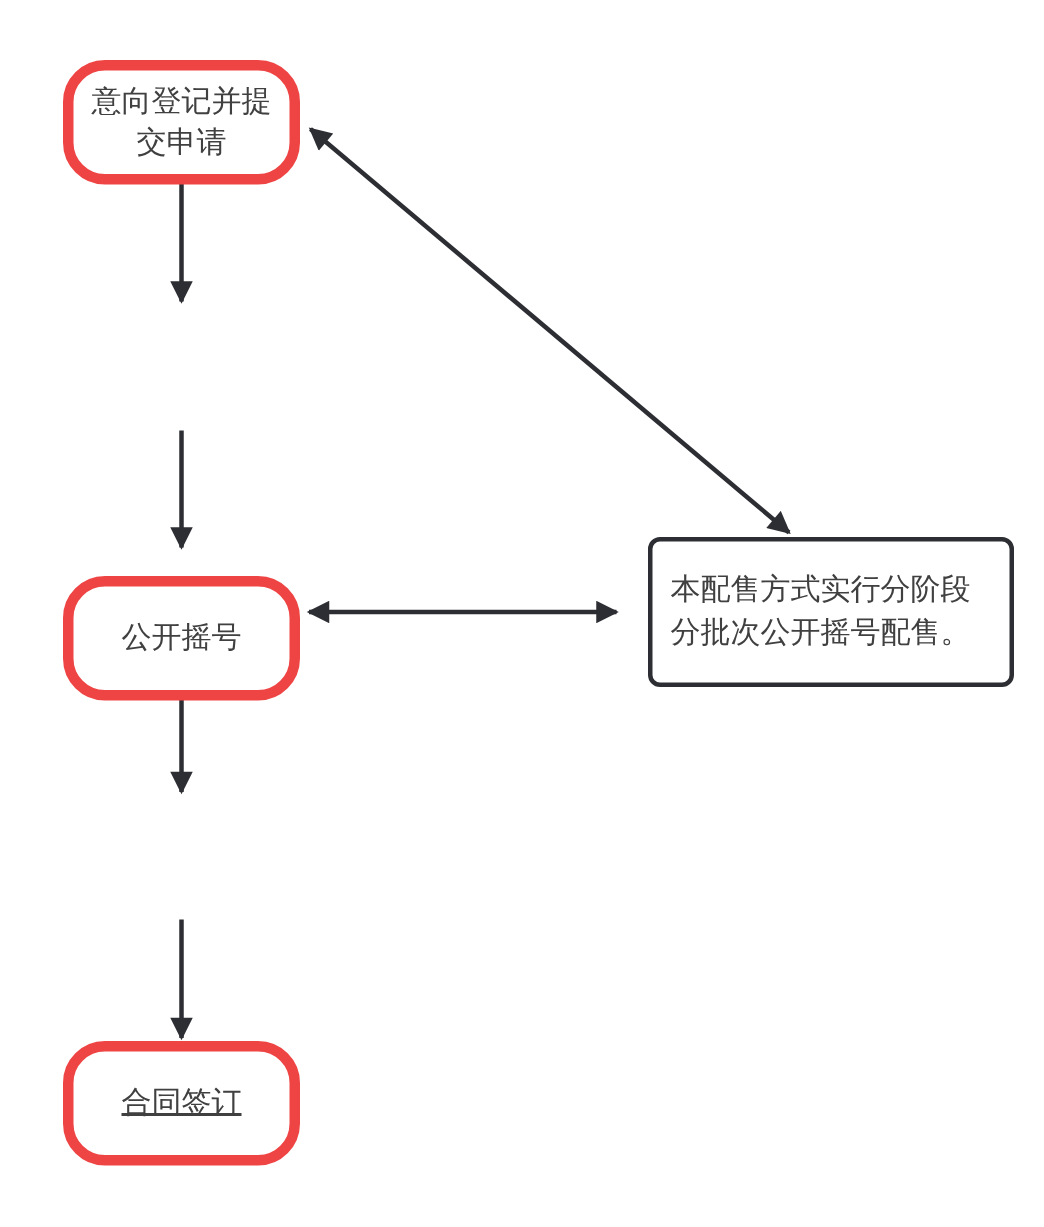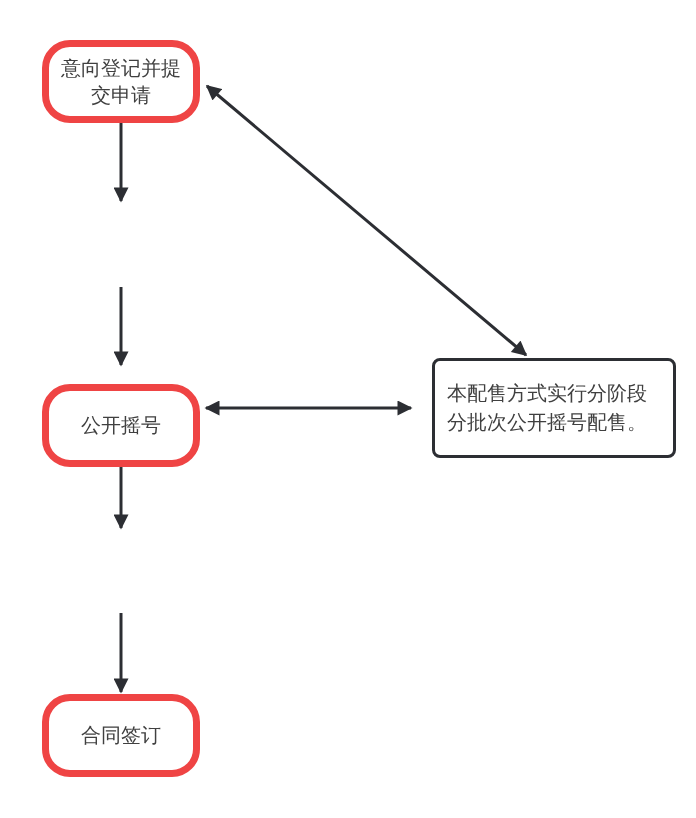--- a/index.html
+++ b/index.html
@@ -37,21 +37,21 @@
     text-align: center;
     white-space: pre-line;
     font-size: 20px;
     line-height: 27px;
     color: #404040;
   }
   .s1 { top: 40px; }
   .s2 { top: 203px; }
   .s3 { top: 384px; justify-content: center; }
   .s4 { top: 530px; }
-  .s5 { top: 694px; }
+  .s5 { top: 694px; text-decoration: underline; }
   .note-box {
     position: absolute;
     left: 413px;
     top: 358px;
     width: 244px;
     height: 100px;
     box-sizing: border-box;
     background: #ffffff;
     border: 3px solid #2c2e33;
     border-radius: 8px;

